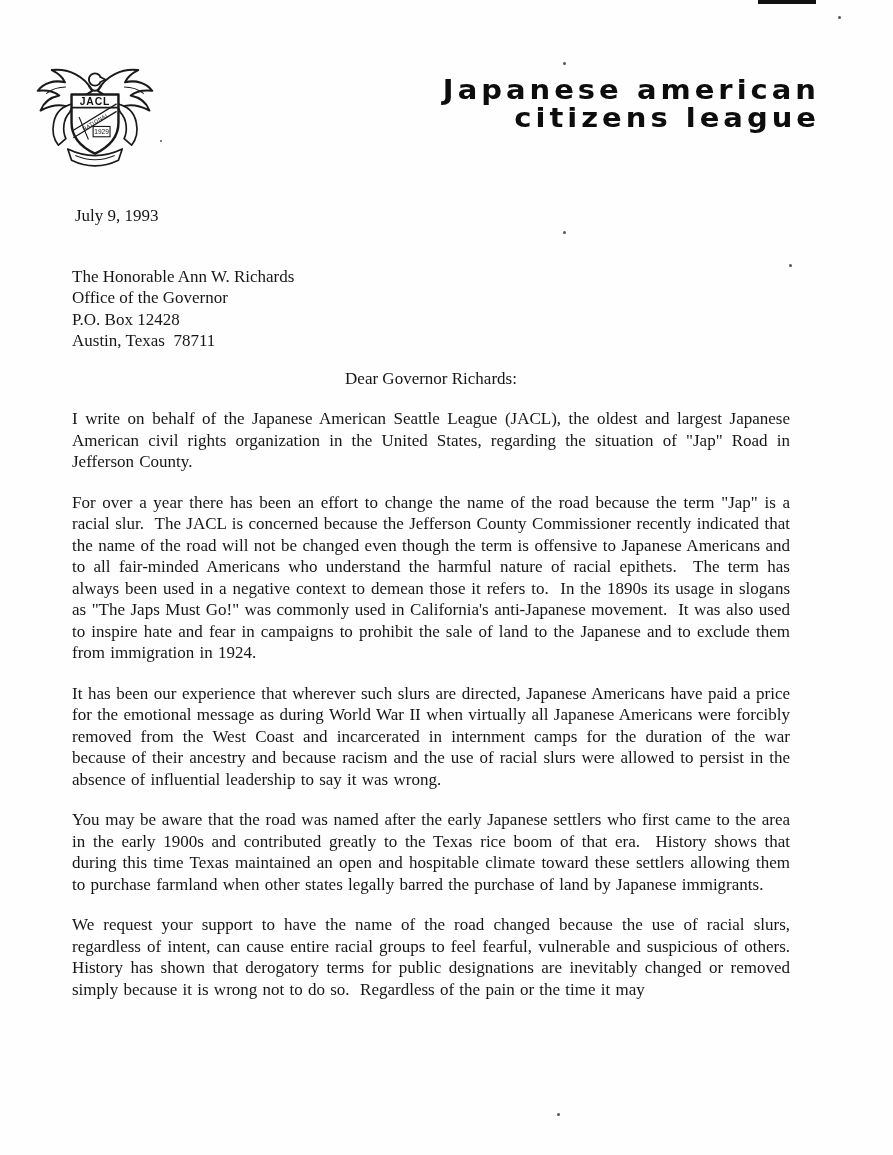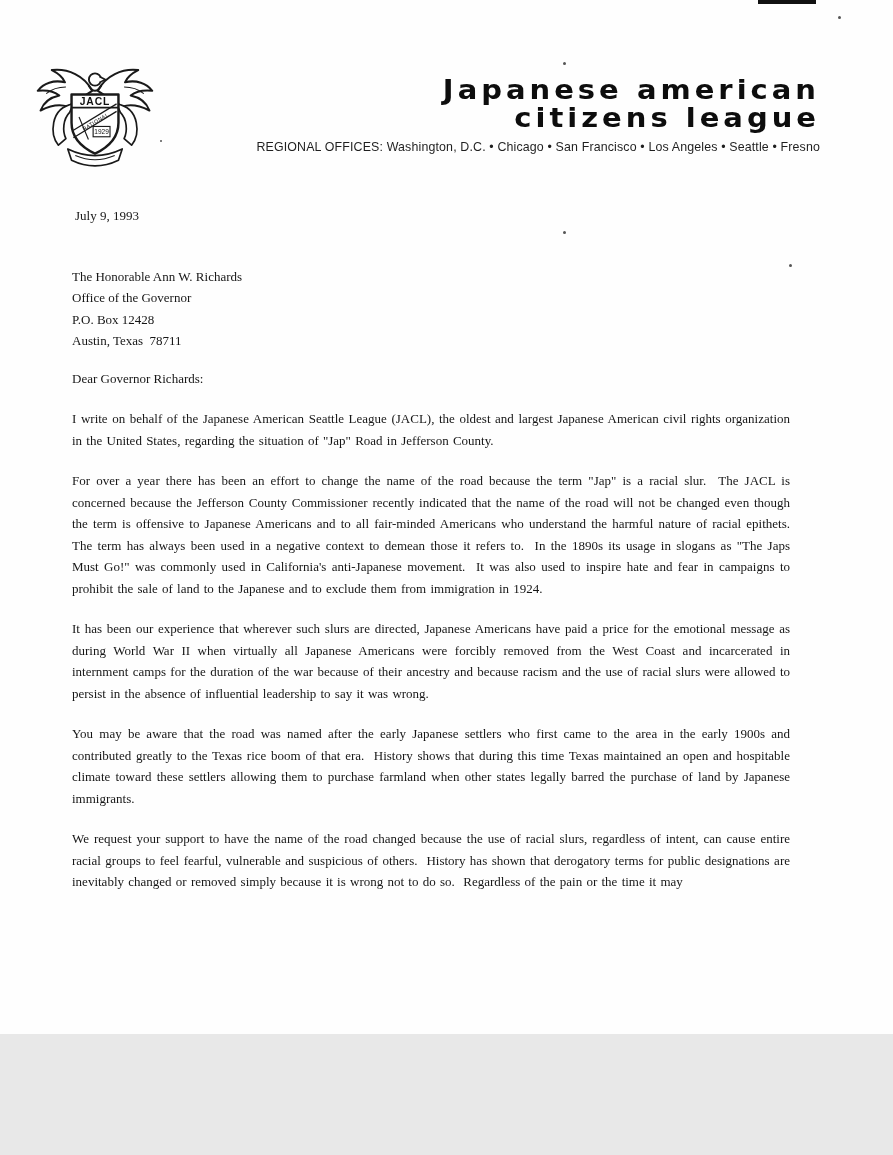--- a/index.html
+++ b/index.html
@@ -1,18 +1,18 @@
 <!DOCTYPE html>
 <html><head>
 <meta charset="utf-8">
 <style>
   html,body{margin:0;padding:0;background:#e8e8e8;}
   .page{
     position:relative;
-    width:893px;height:1034px;
+    width:893px;height:1155px;
     margin:0 auto;
     background:#fefefe;
     color:#1c1c1c;
     overflow:hidden;
   }
   
   .scan-bar{position:absolute;left:758px;top:0;width:58px;height:4px;background:#111;}
   .speck{position:absolute;width:3px;height:3px;background:#555;border-radius:50%;}
   
   .letterhead{position:absolute;left:0;top:0;width:893px;height:190px;}
@@ -35,26 +35,26 @@
     line-height:14.5px;
     letter-spacing:0.15px;
     color:#1f1f1f;
     white-space:nowrap;
   }
   .hq-lines{margin-top:4px;}
   
   .letter-body{
     position:absolute;left:72px;top:205px;width:718px;
     font-family:"Liberation Serif","DejaVu Serif",serif;
-    font-size:13px;line-height:21.5px;color:#161616;
+    font-size:17px;line-height:21.5px;color:#161616;
   }
   .date-line{margin:0 0 0 3px;}
   .recipient{margin-top:39px;}
   .recipient div{white-space:pre-wrap;}
-  .salutation{margin-top:16px;}
+  .salutation{margin-top:16px;text-align:center;}
   .letter-body p{
     margin:19px 0 0 0;
     text-align:justify;
     white-space:pre-wrap;
     word-spacing:1px;
   }
   
   .seal svg{display:block;width:100%;height:100%;}
   .seal text{font-family:"Liberation Sans",sans-serif;fill:#111;}
 </style>
@@ -107,21 +107,20 @@
         <path d="M44,103 Q65,112 86,103" fill="none" stroke="#1a1a1a" stroke-width="1.1"></path>
       </svg>
     </div>
 
     <div class="org-block">
       <div class="org-name">
         <div>Japanese american</div>
         <div>citizens league</div>
       </div>
       <div class="hq-lines">
-        <div class="hq-line">REGIONAL OFFICES: Washington, D.C. • Chicago • San Francisco • Los Angeles • Seattle • Fresno</div>
       </div>
     </div>
   </div>
 
   <div class="letter-body">
     <div class="date-line">July 9, 1993</div>
 
     <div class="recipient">
       <div>The Honorable Ann W. Richards</div>
       <div>Office of the Governor</div>

